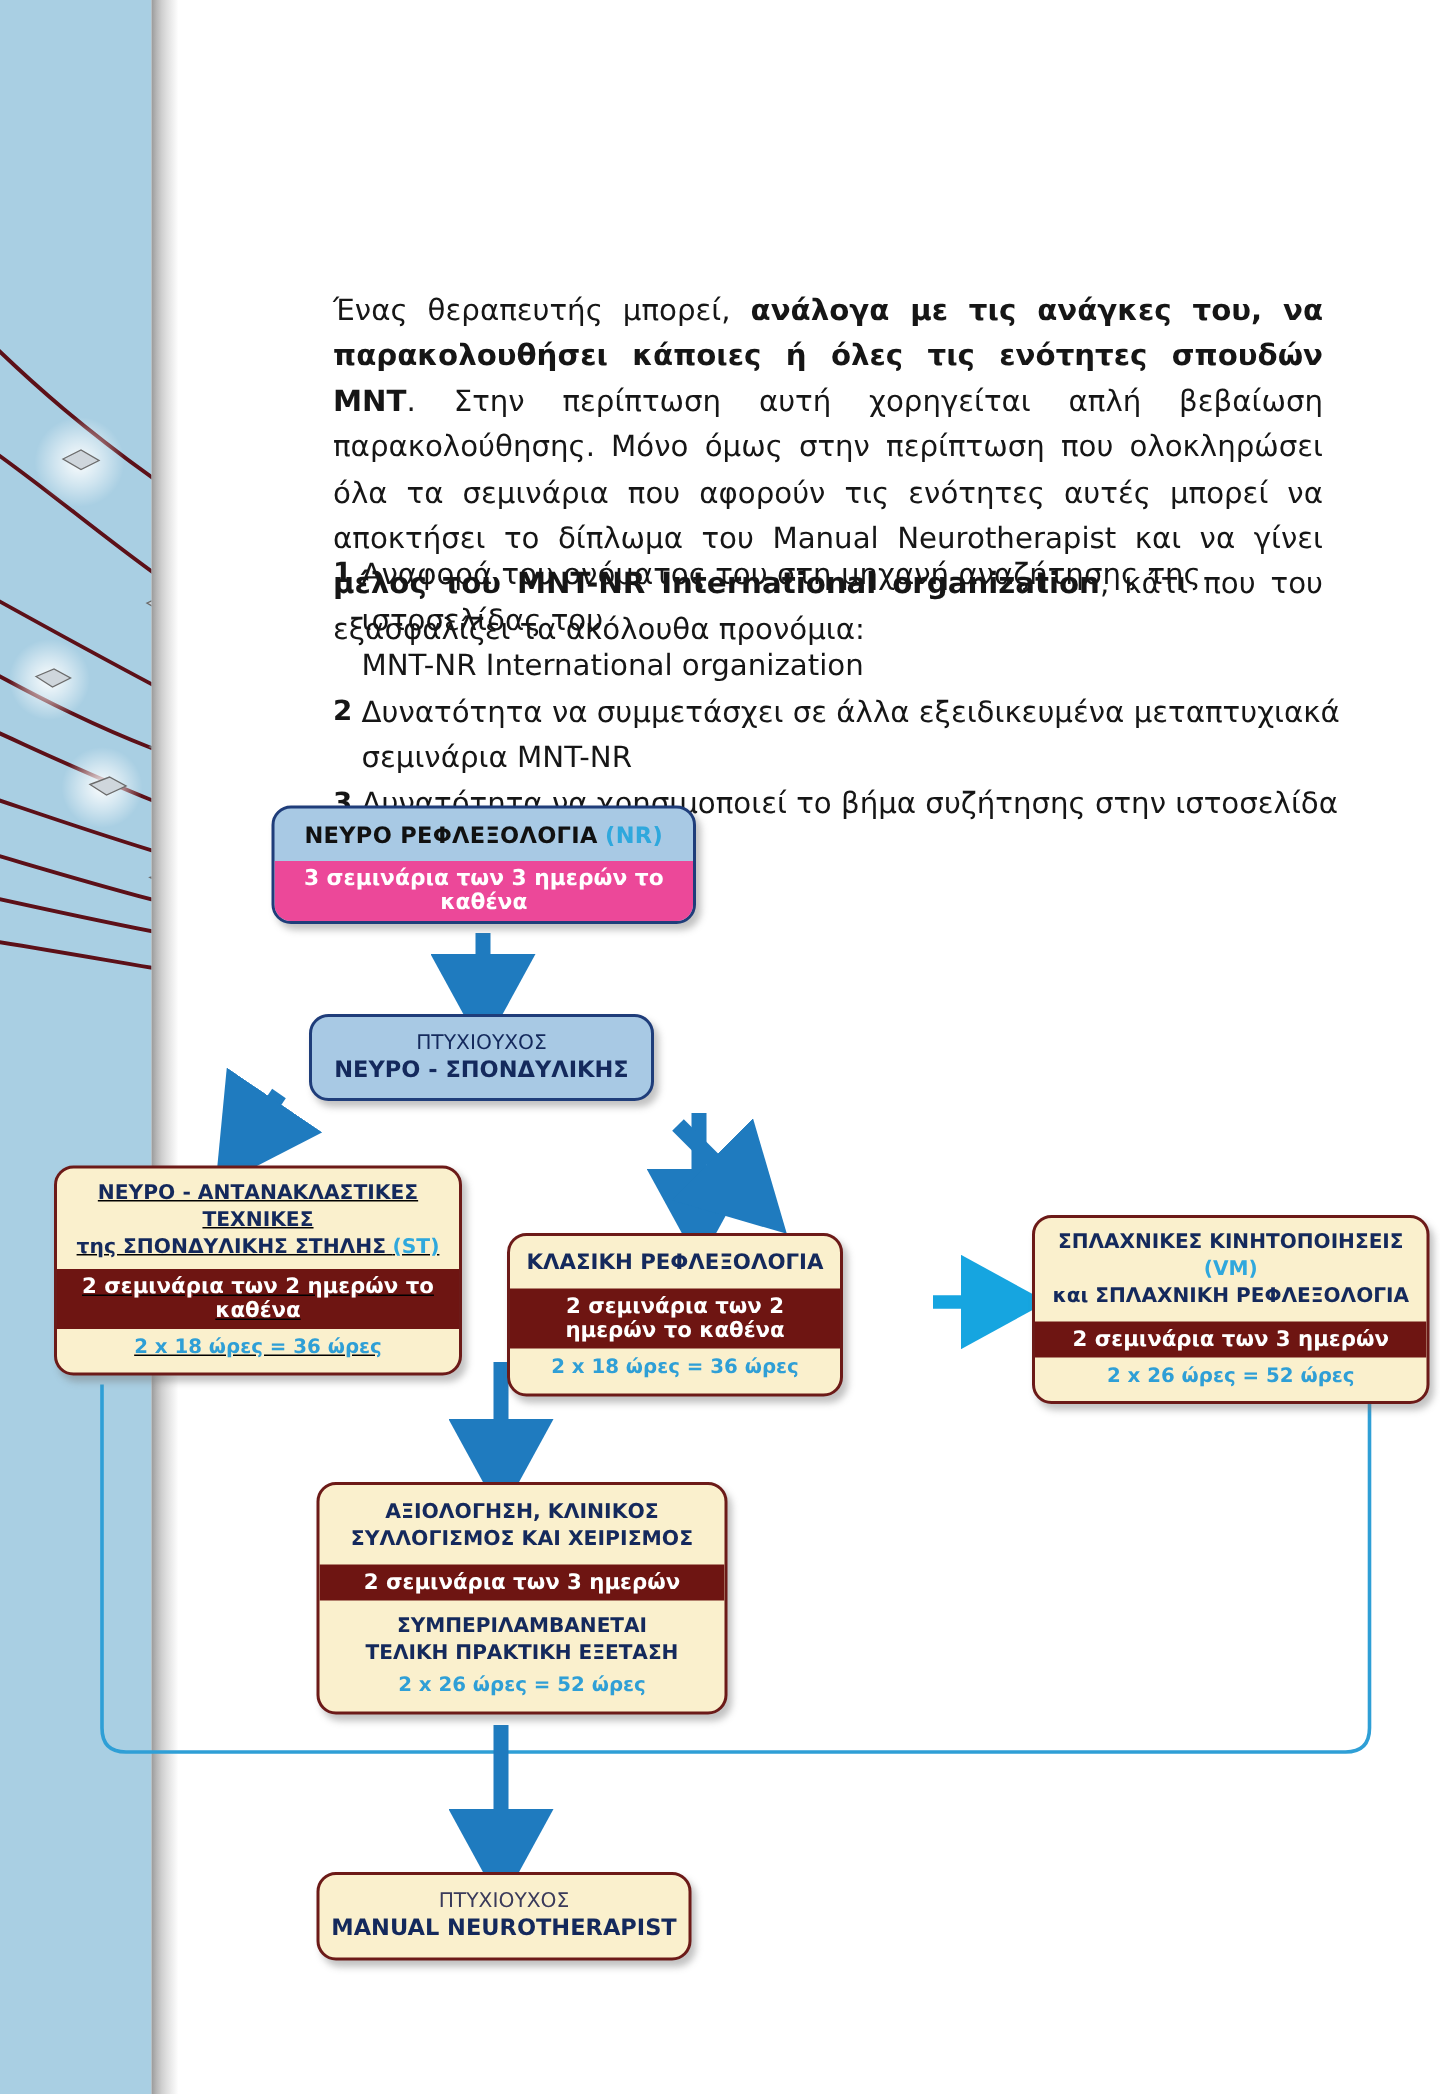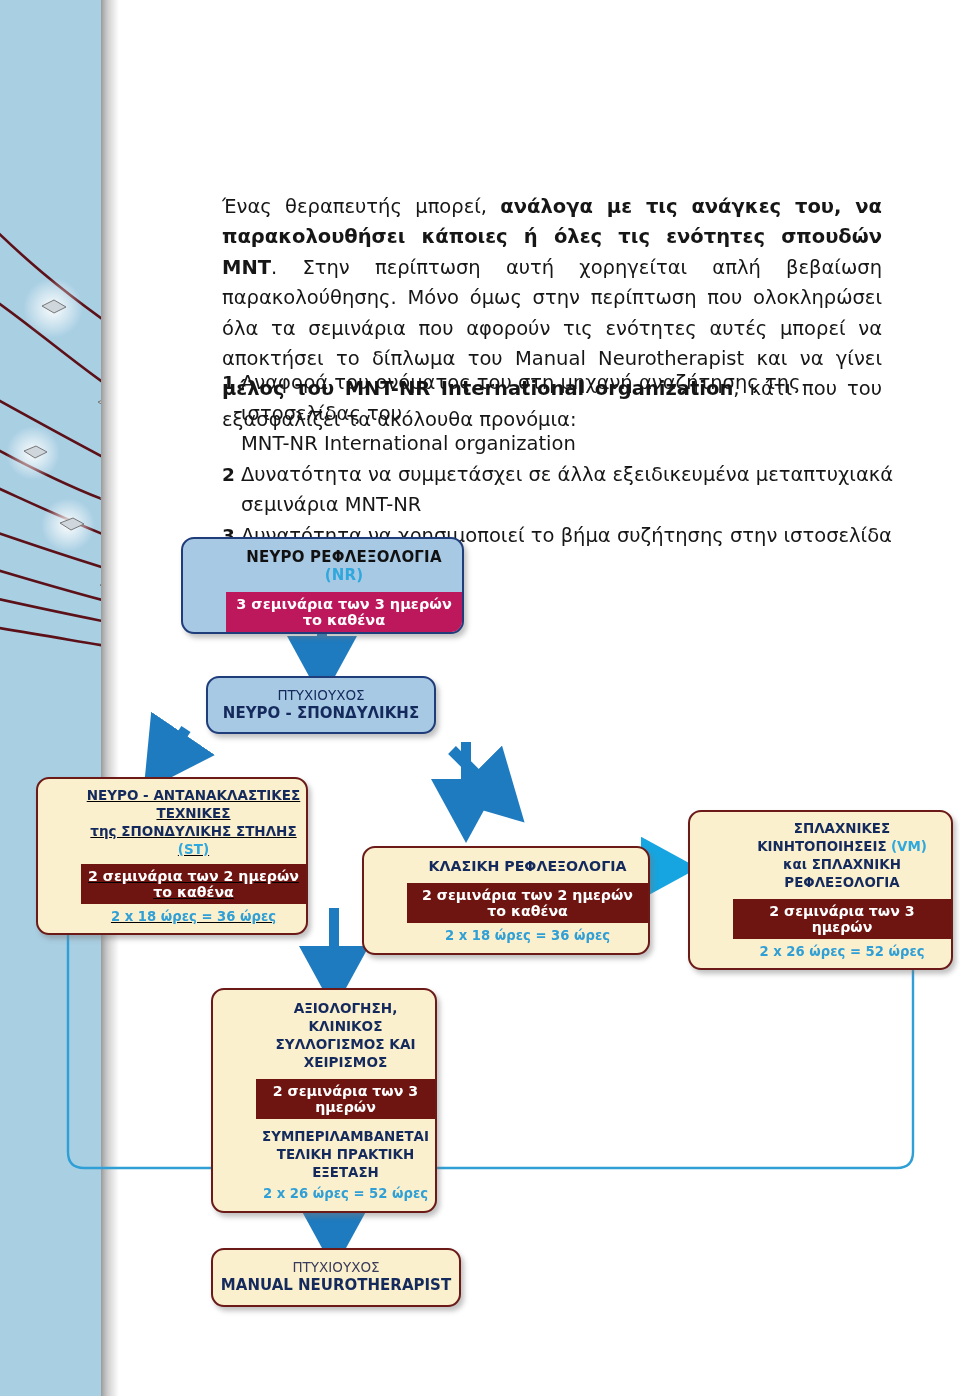--- a/index.html
+++ b/index.html
@@ -61,32 +61,31 @@
   .pl-txt { flex: 1; }
   .pl-sub { padding-left: 19px; }
 
   
   .box {
     position: absolute;
     border-radius: 13px;
     overflow: hidden;
     text-align: center;
     box-shadow: 3px 4px 5px rgba(120,120,120,0.45);
-    padding-left: 43px;
   }
   .box-blue {
     background: #a8c9e4;
     border: 2px solid #1f3d7a;
   }
   .box-cream {
     background: #faf0cd;
     border: 2px solid #6c1a18;
   }
   .band-blue {
-    background: #be185d;
+    background: #ec4899;
     color: #ffffff;
     font-weight: 700;
   }
   .band-red {
     background: #6e1512;
     color: #ffffff;
     font-weight: 700;
   }
   .t-navy   { color: #14295c; font-weight: 700; }
   .t-black  { color: #111111; font-weight: 700; }
@@ -105,32 +104,32 @@
   #box-grad-nr { left: 206px; top: 676px; width: 230px; padding: 9px 6px 10px; }
   #box-grad-nr .l1 { font-size: 13.5px; }
   #box-grad-nr .l2 { font-size: 15px; margin-top: 1px; }
 
   
   #box-nrsft { left: 36px; top: 777px; width: 272px; text-decoration: underline; }
   #box-nrsft .hd { font-size: 13.5px; line-height: 18px; padding: 7px 5px 6px; }
   #box-nrsft .bd { font-size: 14.2px; padding: 4px 5px 4px; }
   #box-nrsft .ft { font-size: 13.2px; padding: 5px 5px 9px; }
 
-  #box-classic { left: 362px; top: 822px; width: 288px; margin-top: 24px; }
+  #box-classic { left: 338px; top: 822px; width: 224px; }
   #box-classic .hd { font-size: 14.2px; padding: 10px 5px 9px; }
   #box-classic .bd { font-size: 14.2px; padding: 4px 5px 4px; }
   #box-classic .ft { font-size: 13.2px; padding: 5px 5px 10px; }
 
   #box-vm { left: 688px; top: 810px; width: 265px; }
   #box-vm .hd { font-size: 13.4px; line-height: 18px; padding: 8px 5px 7px; }
   #box-vm .bd { font-size: 14.2px; padding: 4px 5px 4px; }
   #box-vm .ft { font-size: 13.2px; padding: 5px 5px 9px; }
 
   
-  #box-eval { left: 211px; top: 988px; width: 226px; }
+  #box-eval { left: 211px; top: 988px; width: 274px; }
   #box-eval .hd { font-size: 13.6px; line-height: 18px; padding: 9px 5px 8px; }
   #box-eval .bd { font-size: 14.2px; padding: 4px 5px 4px; }
   #box-eval .ft1 { font-size: 13.4px; line-height: 18px; padding: 9px 5px 1px; }
   #box-eval .ft2 { font-size: 13.2px; padding: 3px 5px 10px; }
 
   
   #box-final { left: 211px; top: 1248px; width: 250px; padding: 9px 6px 11px; }
   #box-final .l1 { font-size: 13.5px; }
   #box-final .l2 { font-size: 15px; margin-top: 1px; }
 

